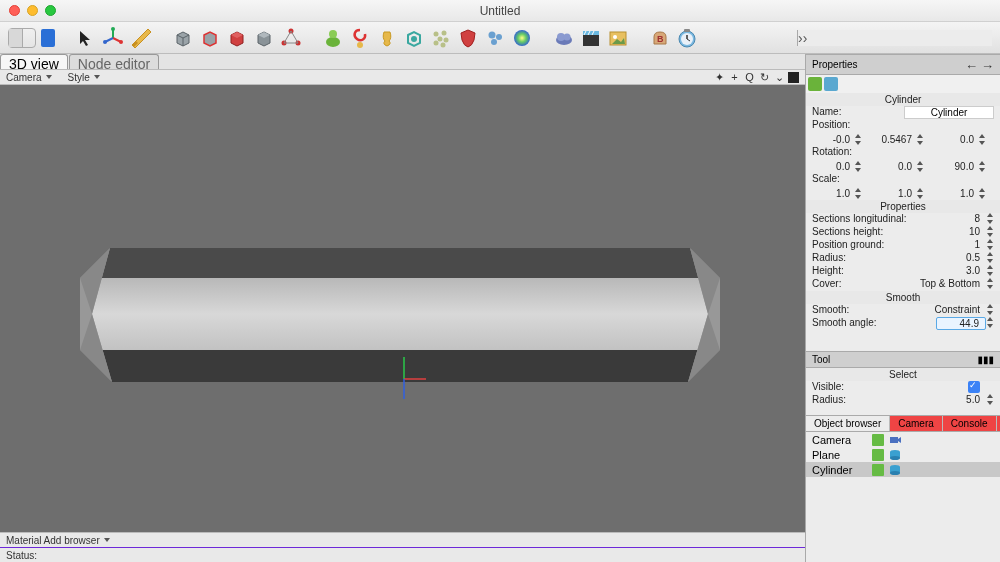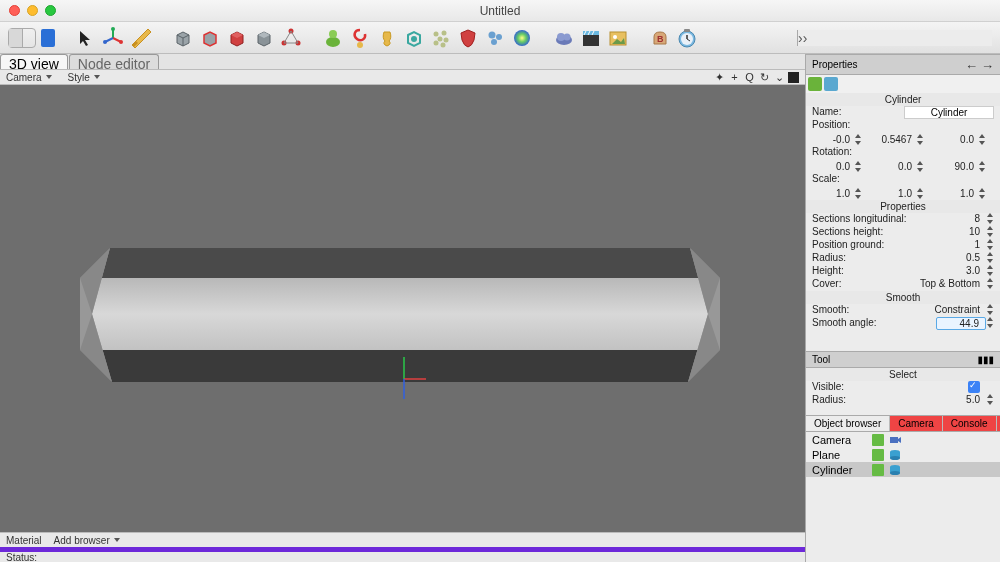--- a/index.html
+++ b/index.html
@@ -41,21 +41,21 @@
   .subbar .dd { display:flex;align-items:center;gap:4px;}
   .subbar .dd::after{content:"";width:0;height:0;border-left:3px solid transparent;border-right:3px solid transparent;border-top:4px solid #555;}
   .viewport-icons { margin-left:auto; display:flex; gap:2px; align-items:center;}
   .vp-ic { width:13px;height:13px; font-size:11px; color:#333; text-align:center; line-height:13px;}
   .vp-sq { width:11px;height:11px;background:#222;}
   
   
   .viewport { flex:1; background:#6e6e6e; position:relative; overflow:hidden;}
   .shape { position:absolute; left:80px; top:145px; width:640px; height:170px;}
   
-  .botbar { height:15px; background:#e9e9e9; border-top:1px solid #bbb; font-size:10px; display:flex; align-items:center; padding:0 6px; gap:12px; color:#333;}
+  .botbar { height:15px; background:#e9e9e9; border-top:1px solid #bbb; font-size:10px; display:flex; align-items:center; padding:0 6px; gap:2px; color:#333;}
   .botbar .dd { display:flex;align-items:center;gap:4px;}
   .botbar .dd::after{content:"";width:0;height:0;border-left:3px solid transparent;border-right:3px solid transparent;border-top:4px solid #555;}
   
   
   .panel-header { background:#cfcfcf; font-size:10px; padding:2px 6px; border-top:1px solid #aaa; border-bottom:1px solid #aaa; display:flex; align-items:center; gap:4px;}
   .panel-header .hnav { margin-left:auto; display:flex; gap:3px;}
   .hnav span{font-size:13px;color:#333;}
   .panel-body { background:#ececec; font-size:10px; color:#222;}
   .section-title { text-align:center; font-size:10px; background:#e8e8e8; padding:1px 0;}
   .prop-tabs { display:flex; gap:2px; padding:2px; background:#f0f0f0;}
@@ -339,21 +339,21 @@
         <line x1="16" y1="24" x2="38" y2="24" stroke="#e04040" stroke-width="1.5"></line>
         <line x1="16" y1="24" x2="16" y2="44" stroke="#3060e0" stroke-width="1.5"></line>
       </svg>
     </div>
     <div class="botbar">
       <span>Material</span>
       <div class="dd">
           <span>Add browser</span>
         </div>
     </div>
-    <div class="botbar" style="border-top:5px solid #6d28d9">
+    <div class="botbar" style="border-top:1px solid #6d28d9">
       <span>Status:</span>
     </div>
   </div>
 
   <div class="right">
 
     <div class="panel-header">
       <span>Properties</span>
       <div class="hnav">
           <span>←</span>

